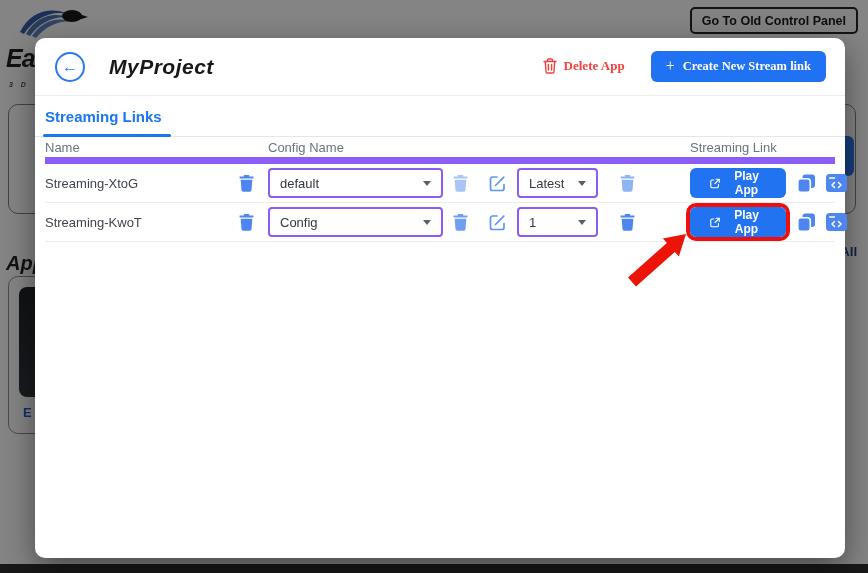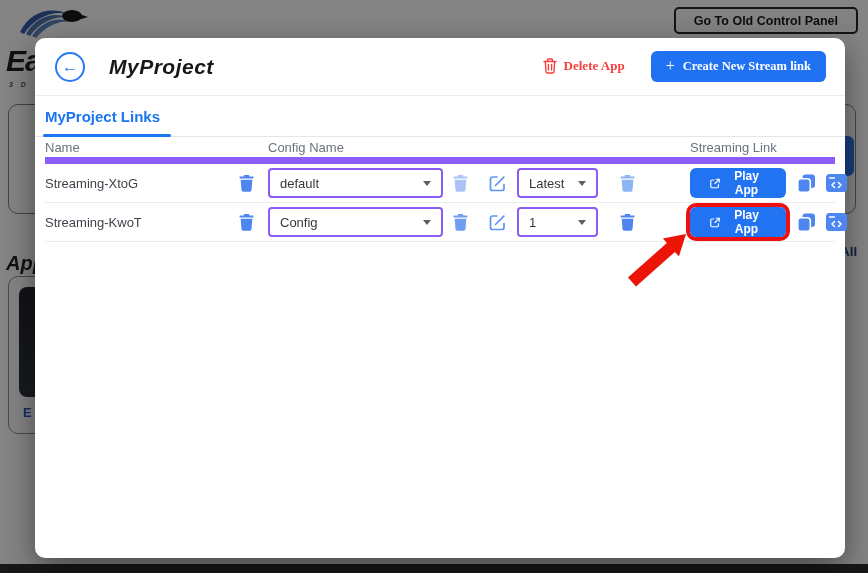--- a/index.html
+++ b/index.html
@@ -6,25 +6,25 @@
   html,body { background:#dcdcdc; }
   .stage {
     position:relative; width:868px; height:573px; overflow:hidden;
     background:#ffffff; font-family:"Liberation Sans", sans-serif;
   }
   
   .bg { position:absolute; inset:0; z-index:0; }
   .topbar { position:absolute; left:0; top:0; width:868px; height:42px; background:#fff; }
   .eagle { position:absolute; left:16px; top:2px; }
   .old-panel-btn {
-    position:absolute; right:10px; top:7px; height:27px; padding:0 18px;
+    position:absolute; right:10px; top:7px; height:27px; padding:0 10px;
     border:2px solid #1c1c1c; border-radius:5px; background:#fbfbfb;
     font-size:12.5px; font-weight:bold; color:#111; display:flex; align-items:center;
   }
-  .brand { position:absolute; left:6px; top:44px; font-size:30px; font-weight:bold; font-style:italic; color:#17181a; letter-spacing:-1px;}
+  .brand { position:absolute; left:6px; top:44px; font-size:25px; font-weight:bold; font-style:italic; color:#17181a; letter-spacing:-1px;}
   .brand-sub { position:absolute; left:9px; top:81px; font-size:7px; font-weight:bold; color:#444; letter-spacing:3px; font-style:italic;}
   .filter-card { position:absolute; left:8px; top:104px; width:848px; height:110px; border:1.5px solid #7d7d7d; border-radius:10px; background:#fff; }
   .filter-blue { position:absolute; left:830px; top:136px; width:24px; height:40px; background:#2273f2; border-radius:6px; }
   .apps-heading { position:absolute; left:6px; top:252px; font-size:20px; font-weight:bold; font-style:italic; color:#17181a; }
   .app-card { position:absolute; left:8px; top:276px; width:190px; height:158px; border:1.5px solid #8a8a8a; border-radius:10px; background:#fff; }
   .app-thumb { position:absolute; left:10px; top:10px; width:150px; height:110px; border-radius:8px; background:linear-gradient(135deg,#171a20,#2b323c 55%,#1d222a); }
   .app-label { position:absolute; left:14px; top:128px; font-size:13px; font-weight:bold; color:#1f55c4; }
   .all-link { position:absolute; left:840px; top:244px; font-size:13.5px; font-weight:bold; color:#173f86; }
   .bottom-strip { position:absolute; left:0; top:564px; width:868px; height:9px; background:#262626; }
   
@@ -133,21 +133,21 @@
       </div>
       <button class="create-btn">
         <span style="font-size:16px;font-weight:normal;">+</span>
         <span>Create New Stream link</span>
       </button>
     </div>
 
     <div class="m-divider"></div>
 
     <div class="tabs">
-      <div class="tab active">MyProject Links</div>
+      <div class="tab active">Streaming Links</div>
     </div>
     <div class="tabs-line"></div>
     <div class="tab-underline"></div>
 
     <div class="tbl">
       <div class="grid thead">
         <div class="th c1">Name</div>
         <div class="th c2">Config Name</div>
         <div class="th c4">Streaming Link</div>
       </div>

